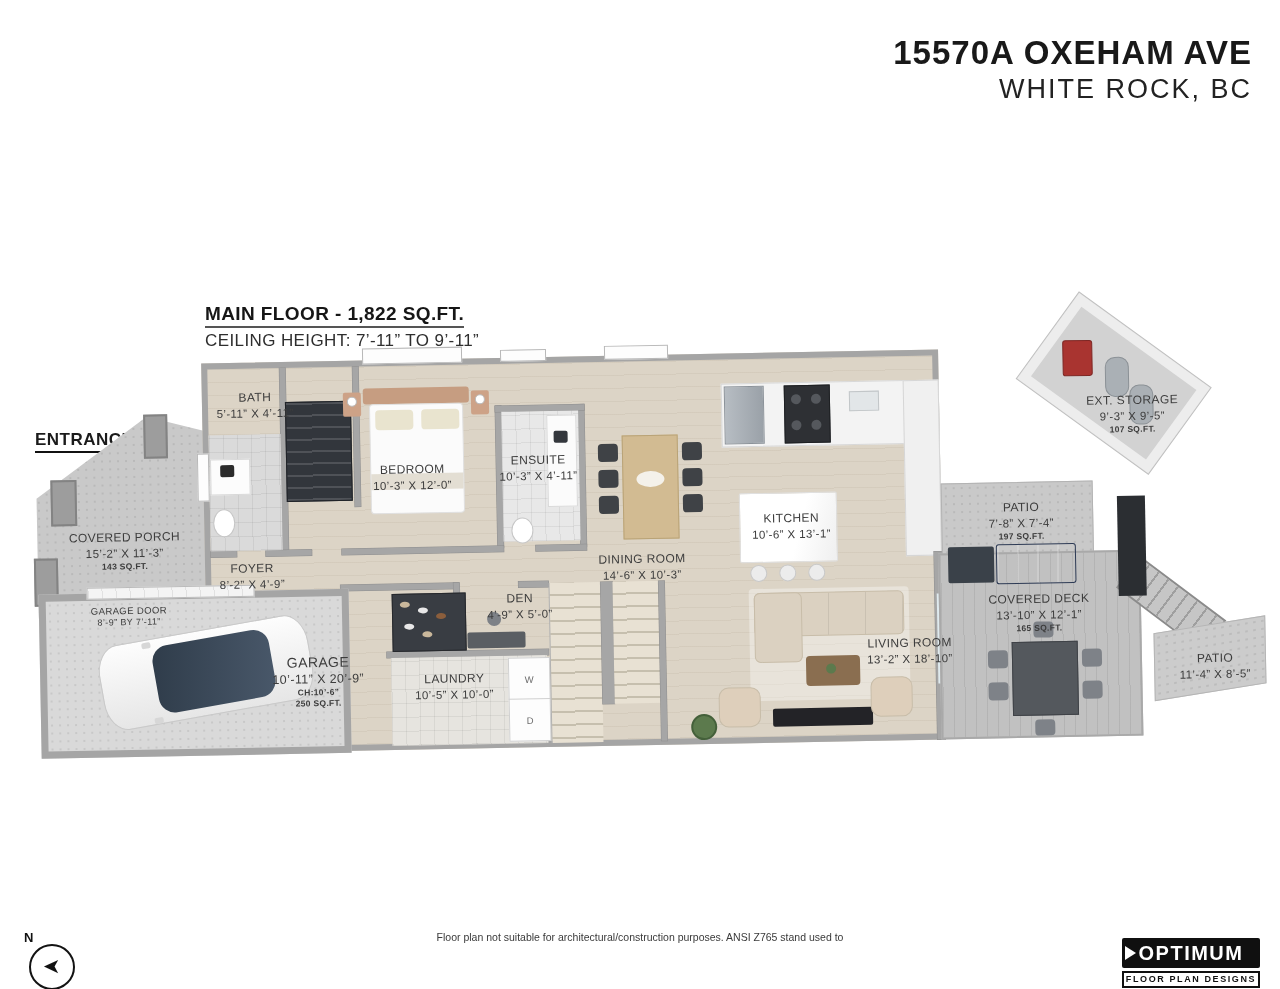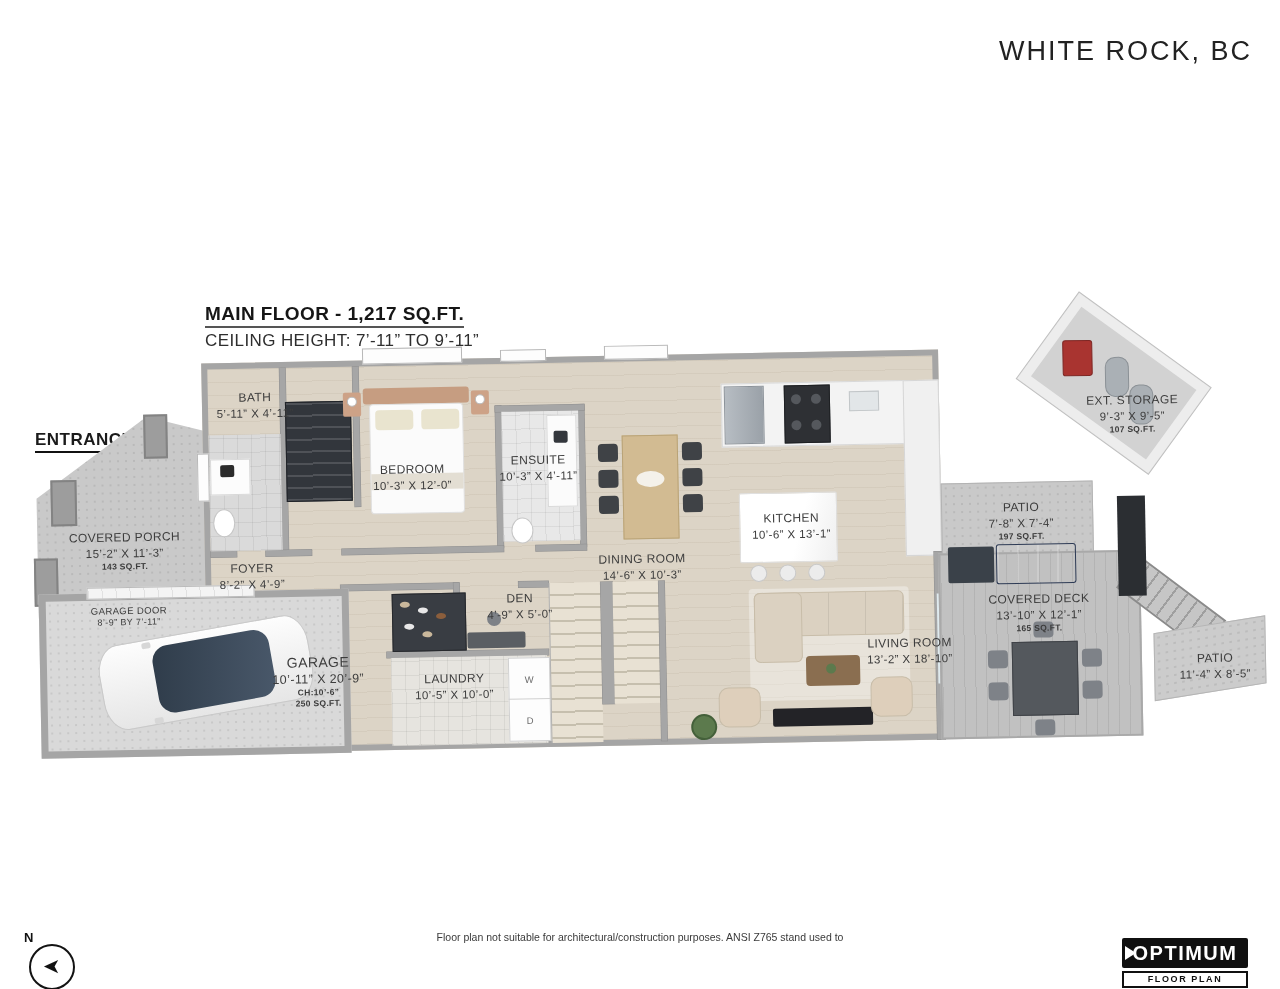--- a/index.html
+++ b/index.html
@@ -48,42 +48,43 @@
   .wd { position:absolute; transform:translate(-50%,-50%); font-size:9.5px; color:#6c6c6c; z-index:30; }
 
   
   .disc { position:absolute; left:0; right:0; top:930px; text-align:center;
           font-size:10.5px; color:#3a3a3a; line-height:1.45; }
   .compass { position:absolute; left:29px; top:944px; width:46px; height:46px;
              border:2.5px solid #131313; border-radius:50%; display:flex;
              align-items:center; justify-content:center; }
   .compass .arrow { font-size:21px; color:#111; transform:rotate(180deg); line-height:1; }
   .north { position:absolute; left:24px; top:930px; font-size:13px; font-weight:bold; color:#111; }
-  .logo { position:absolute; left:1122px; top:938px; width:126px; }
+  .logo { position:absolute; left:1122px; top:938px; width:138px; }
   .logo .box { position:relative; height:30px; background:#101010; border-radius:2px;
                color:#fff; font-weight:bold; font-size:20px; letter-spacing:1.5px;
                text-align:center; line-height:30px; }
   .logo .notch { position:absolute; left:3px; top:8px; width:0; height:0;
                  border-top:7px solid transparent; border-bottom:7px solid transparent;
                  border-left:11px solid #fff; }
   .logo .sub { margin-top:3px; height:17px; border:2px solid #101010; background:#fff;
                font-size:9px; font-weight:bold; letter-spacing:1.6px; color:#101010;
                text-align:center; line-height:13px; }
 </style>
 </head>
 <body>
 
 <div class="page">
 
   <div class="hdr">
+    <div class="l1">15570A OXEHAM AVE</div>
     <div class="l2">WHITE ROCK, BC</div>
   </div>
 
   <div class="floorinfo">
-    <div class="t">MAIN FLOOR - 1,217 SQ.FT.</div>
+    <div class="t">MAIN FLOOR - 1,822 SQ.FT.</div>
     <div class="c">CEILING HEIGHT: 7’-11” TO 9’-11”</div>
   </div>
 
   <div class="entrance">ENTRANCE</div>
 
   <div class="plan">
 
     <div class="abs speckle" style="left:36px;top:408px;width:180px;height:222px;background-color:#c9c9c9;
                 clip-path:polygon(63% 0, 100% 8%, 100% 99%, 1% 90%, 1% 36%);"></div>
     <div class="abs" style="left:146px;top:406px;width:24px;height:44px;background:#9d9d9d;border:2px solid #838383;"></div>

